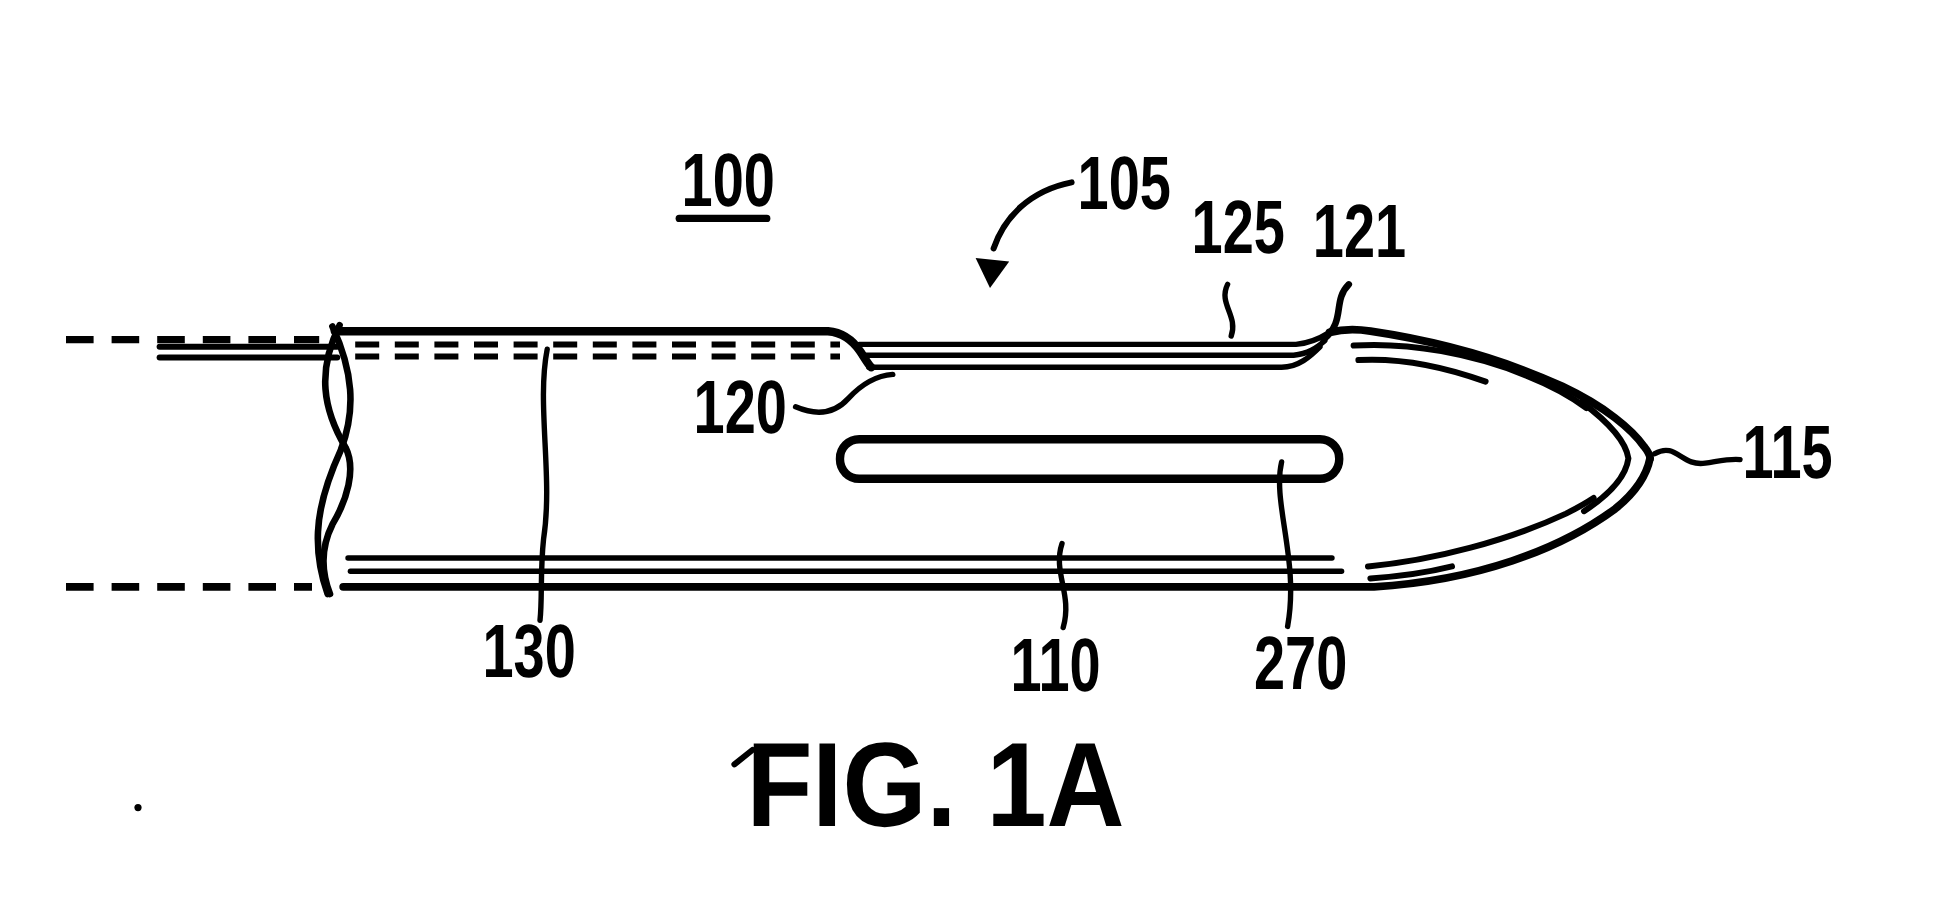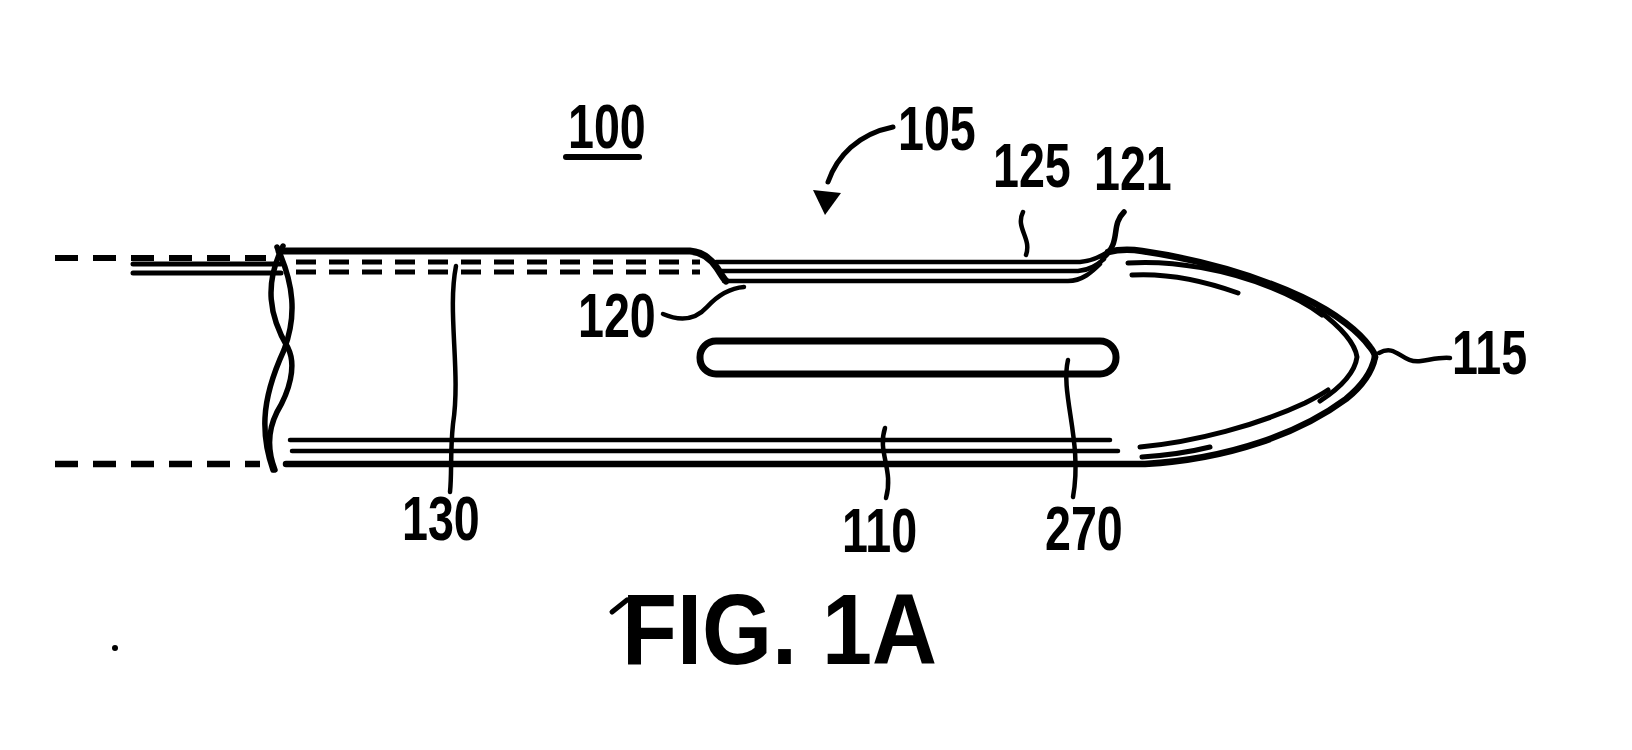--- a/index.html
+++ b/index.html
@@ -7,20 +7,21 @@
     padding: 0;
     background: #ffffff;
   }
   .figure-canvas {
     position: relative;
     width: 1632px;
     height: 696px;
     background: #ffffff;
     overflow: hidden;
     font-family: "Liberation Sans", sans-serif;
+    margin-top: 25px;
   }
   .line-art {
     position: absolute;
     left: 0;
     top: 0;
   }
   .ref {
     position: absolute;
     font-family: "Liberation Sans", sans-serif;
     font-weight: 700;

